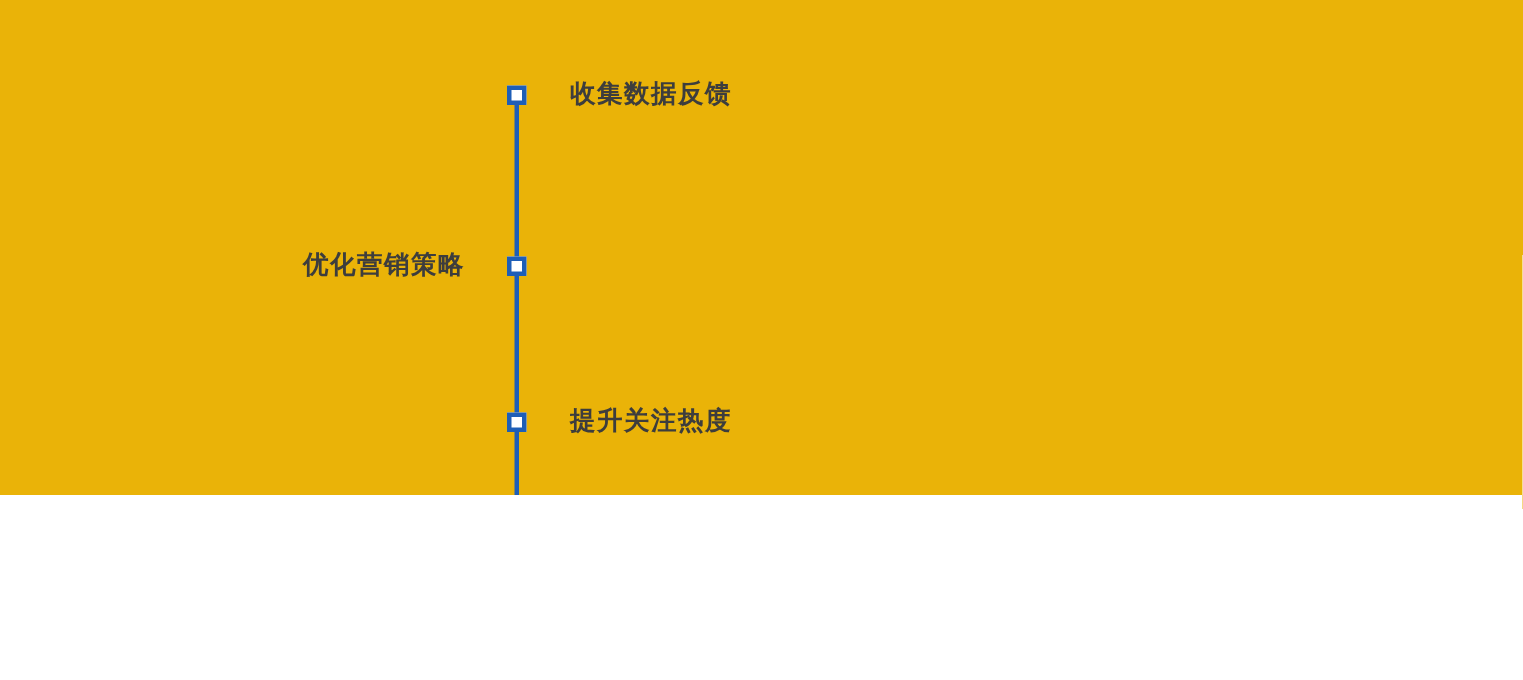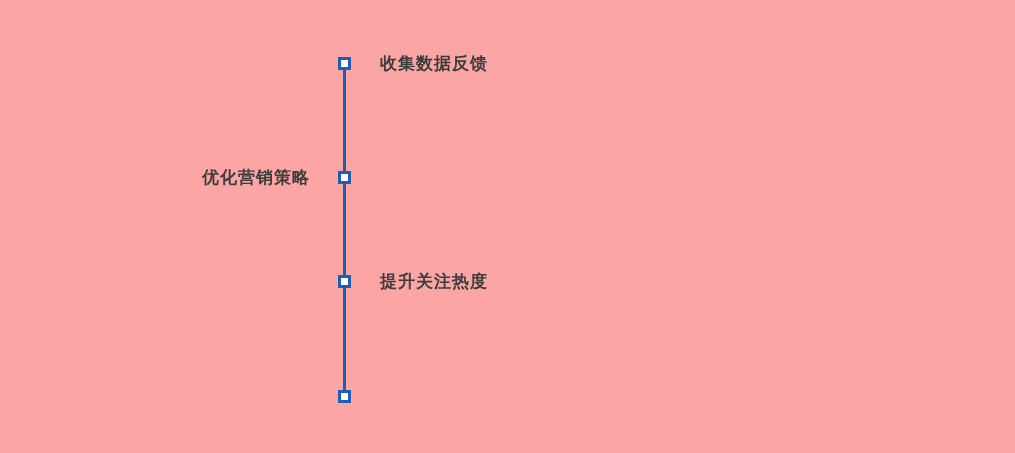--- a/index.html
+++ b/index.html
@@ -4,22 +4,22 @@
 <style>
   html, body {
     margin: 0;
     padding: 0;
     background: #ffffff;
     font-family: "DejaVu Sans", "Liberation Sans", sans-serif;
   }
   .canvas {
     position: relative;
     width: 1015px;
-    height: 453px;
-    background: #fca5a5;
+    height: 330px;
+    background: #eab308;
     overflow: hidden;
   }
   .timeline-line {
     position: absolute;
     left: 343px;
     top: 63px;
     width: 3px;
     height: 334px;
     background: var(--accent, #1e5eb7);
   }

